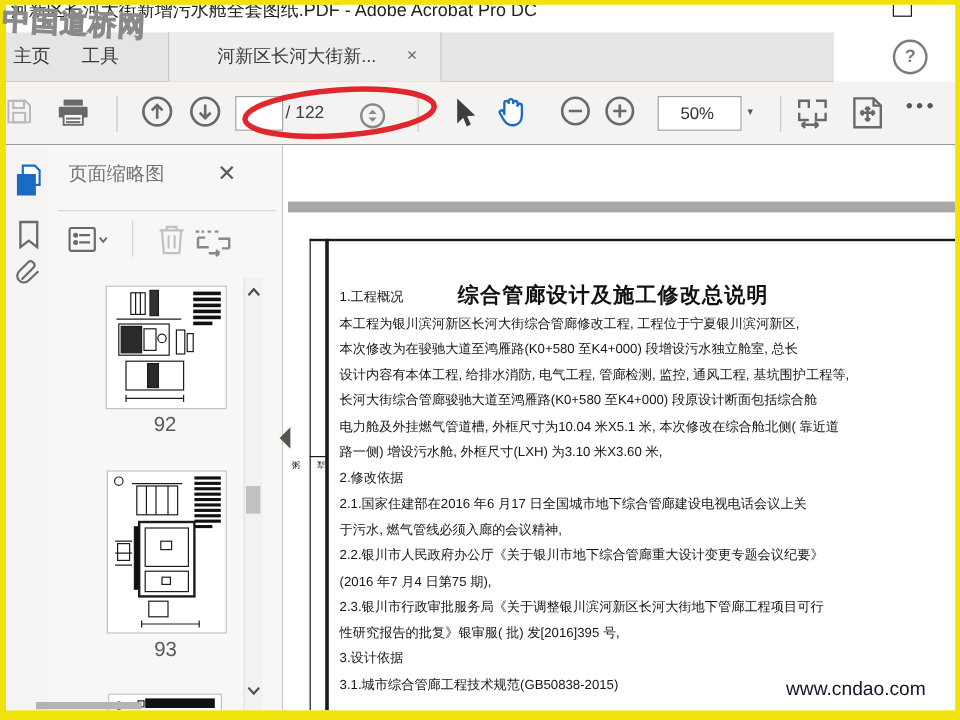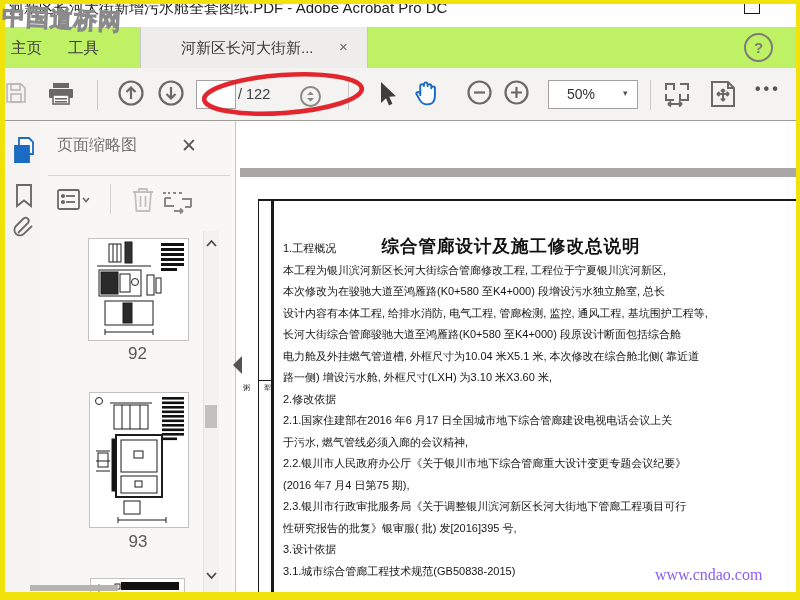--- a/index.html
+++ b/index.html
@@ -6,33 +6,33 @@
   .screen{position:relative;width:800px;height:600px;background:#fff;overflow:hidden;
           font-family:"Liberation Sans","DejaVu Sans",sans-serif;}
   .ab{position:absolute;}
   
   .yframe{background:#f0e20a;z-index:40;}
   
   .titlebar{left:5px;top:4px;width:791px;height:23px;background:#fff;overflow:hidden;}
   .titletext{left:4px;top:-5px;font-size:15px;color:#24221f;white-space:nowrap;}
   .maxbox{left:739px;top:-4px;width:14px;height:12px;border:1.6px solid #1a1a1a;background:#fff;}
   
-  .tabbar{left:5px;top:27px;width:791px;height:41px;background:#bef264;border-bottom:2px solid #a16207;}
+  .tabbar{left:5px;top:27px;width:690px;height:41px;background:#e5e5e5;border-bottom:2px solid #a16207;}
   .tab{font-size:15.5px;color:#3c3a38;line-height:41px;}
   .doctab{left:135px;top:0;width:226px;height:41px;background:#efedeb;border-left:1px solid #c9c7c5;border-right:1px solid #c9c7c5;}
   .doctab .lbl{left:40px;top:0;line-height:41px;font-size:15px;color:#3c3a38;white-space:nowrap;}
   .doctab .x{left:198px;top:11px;font-size:15px;color:#6b6967;line-height:18px;}
   .helpcirc{left:739px;top:6px;width:25px;height:25px;border:2.4px solid #7d7b79;border-radius:50%;
             text-align:center;font-size:15px;font-weight:bold;color:#7d7b79;line-height:25px;}
   
   .toolbar{left:5px;top:68px;width:791px;height:52px;background:#f4f3f1;border-bottom:1px solid #9e9c9a;}
   .tsep{top:12px;width:1px;height:30px;background:#c9c7c5;}
   .pageinput{left:191px;top:12px;width:32px;height:27px;border:1px solid #a5a3a1;background:#fff;font-size:13px;padding:0 3px;}
   .pagetotal{left:233px;top:18px;font-size:14.5px;color:#3c4048;white-space:nowrap;}
-  .zoombox{left:543px;top:12px;width:90px;height:29px;background:#fff;border:1px solid #a5a3a1;box-sizing:border-box;}
+  .zoombox{left:543px;top:12px;width:70px;height:29px;background:#fff;border:1px solid #a5a3a1;box-sizing:border-box;}
   .zoombox .zv{left:18px;top:5px;font-size:14px;color:#333;}
   .zoombox .car{left:74px;top:7px;font-size:9px;color:#555;}
   .dots{left:750px;top:12px;font-size:16px;letter-spacing:3px;color:#585654;font-weight:bold;}
   
   .navstrip{left:5px;top:121px;width:35px;height:471px;background:#f5f4f2;border-right:1px solid #dddbd9;}
   
   .panel{left:40px;top:121px;width:195px;height:471px;background:#f8f7f6;overflow:hidden;}
   .panel-div{left:235px;top:121px;width:1px;height:471px;background:#c6c4c2;}
   .phead{left:17px;top:14px;font-size:16px;color:#737373;}
   .pclose{left:141px;top:13px;font-size:19px;color:#5a5856;}
@@ -52,22 +52,22 @@
   .fline{background:#1a1a1a;}
   .doctitle{left:60px;top:85px;width:430px;text-align:center;font-size:17.5px;font-weight:bold;color:#111;
             letter-spacing:1px;white-space:nowrap;margin-top:28px;}
   .doclines{left:47px;top:117px;width:512px;}
   .doclines div{font-size:11px;line-height:21.5px;color:#161616;white-space:nowrap;}
   .fmarks{left:7px;top:262px;font-size:7px;color:#111;letter-spacing:6px;white-space:nowrap;}
   
   .wm-top{left:2px;top:4px;font-size:23px;font-weight:bold;letter-spacing:1px;color:transparent;
           -webkit-text-stroke:1px #8a8a8a;transform:rotate(3deg);z-index:50;white-space:nowrap;
           font-family:"Liberation Serif","DejaVu Serif",serif;}
-  .wm-bot{left:655px;top:566px;font-size:16px;color:#8b5cf6;z-index:35;white-space:nowrap;
-          font-family:Liberation Serif, serif;}
+  .wm-bot{left:655px;top:566px;font-size:16px;color:#0f172a;z-index:35;white-space:nowrap;
+          font-family:Liberation Sans, sans-serif;}
   svg{display:block;}
 </style>
 </head>
 <body>
 
 <div class="screen">
 
   <div class="ab titlebar">
     <span class="ab titletext">河新区长河大街新增污水舱全套图纸.PDF - Adobe Acrobat Pro DC</span>
     <span class="ab maxbox"></span>

